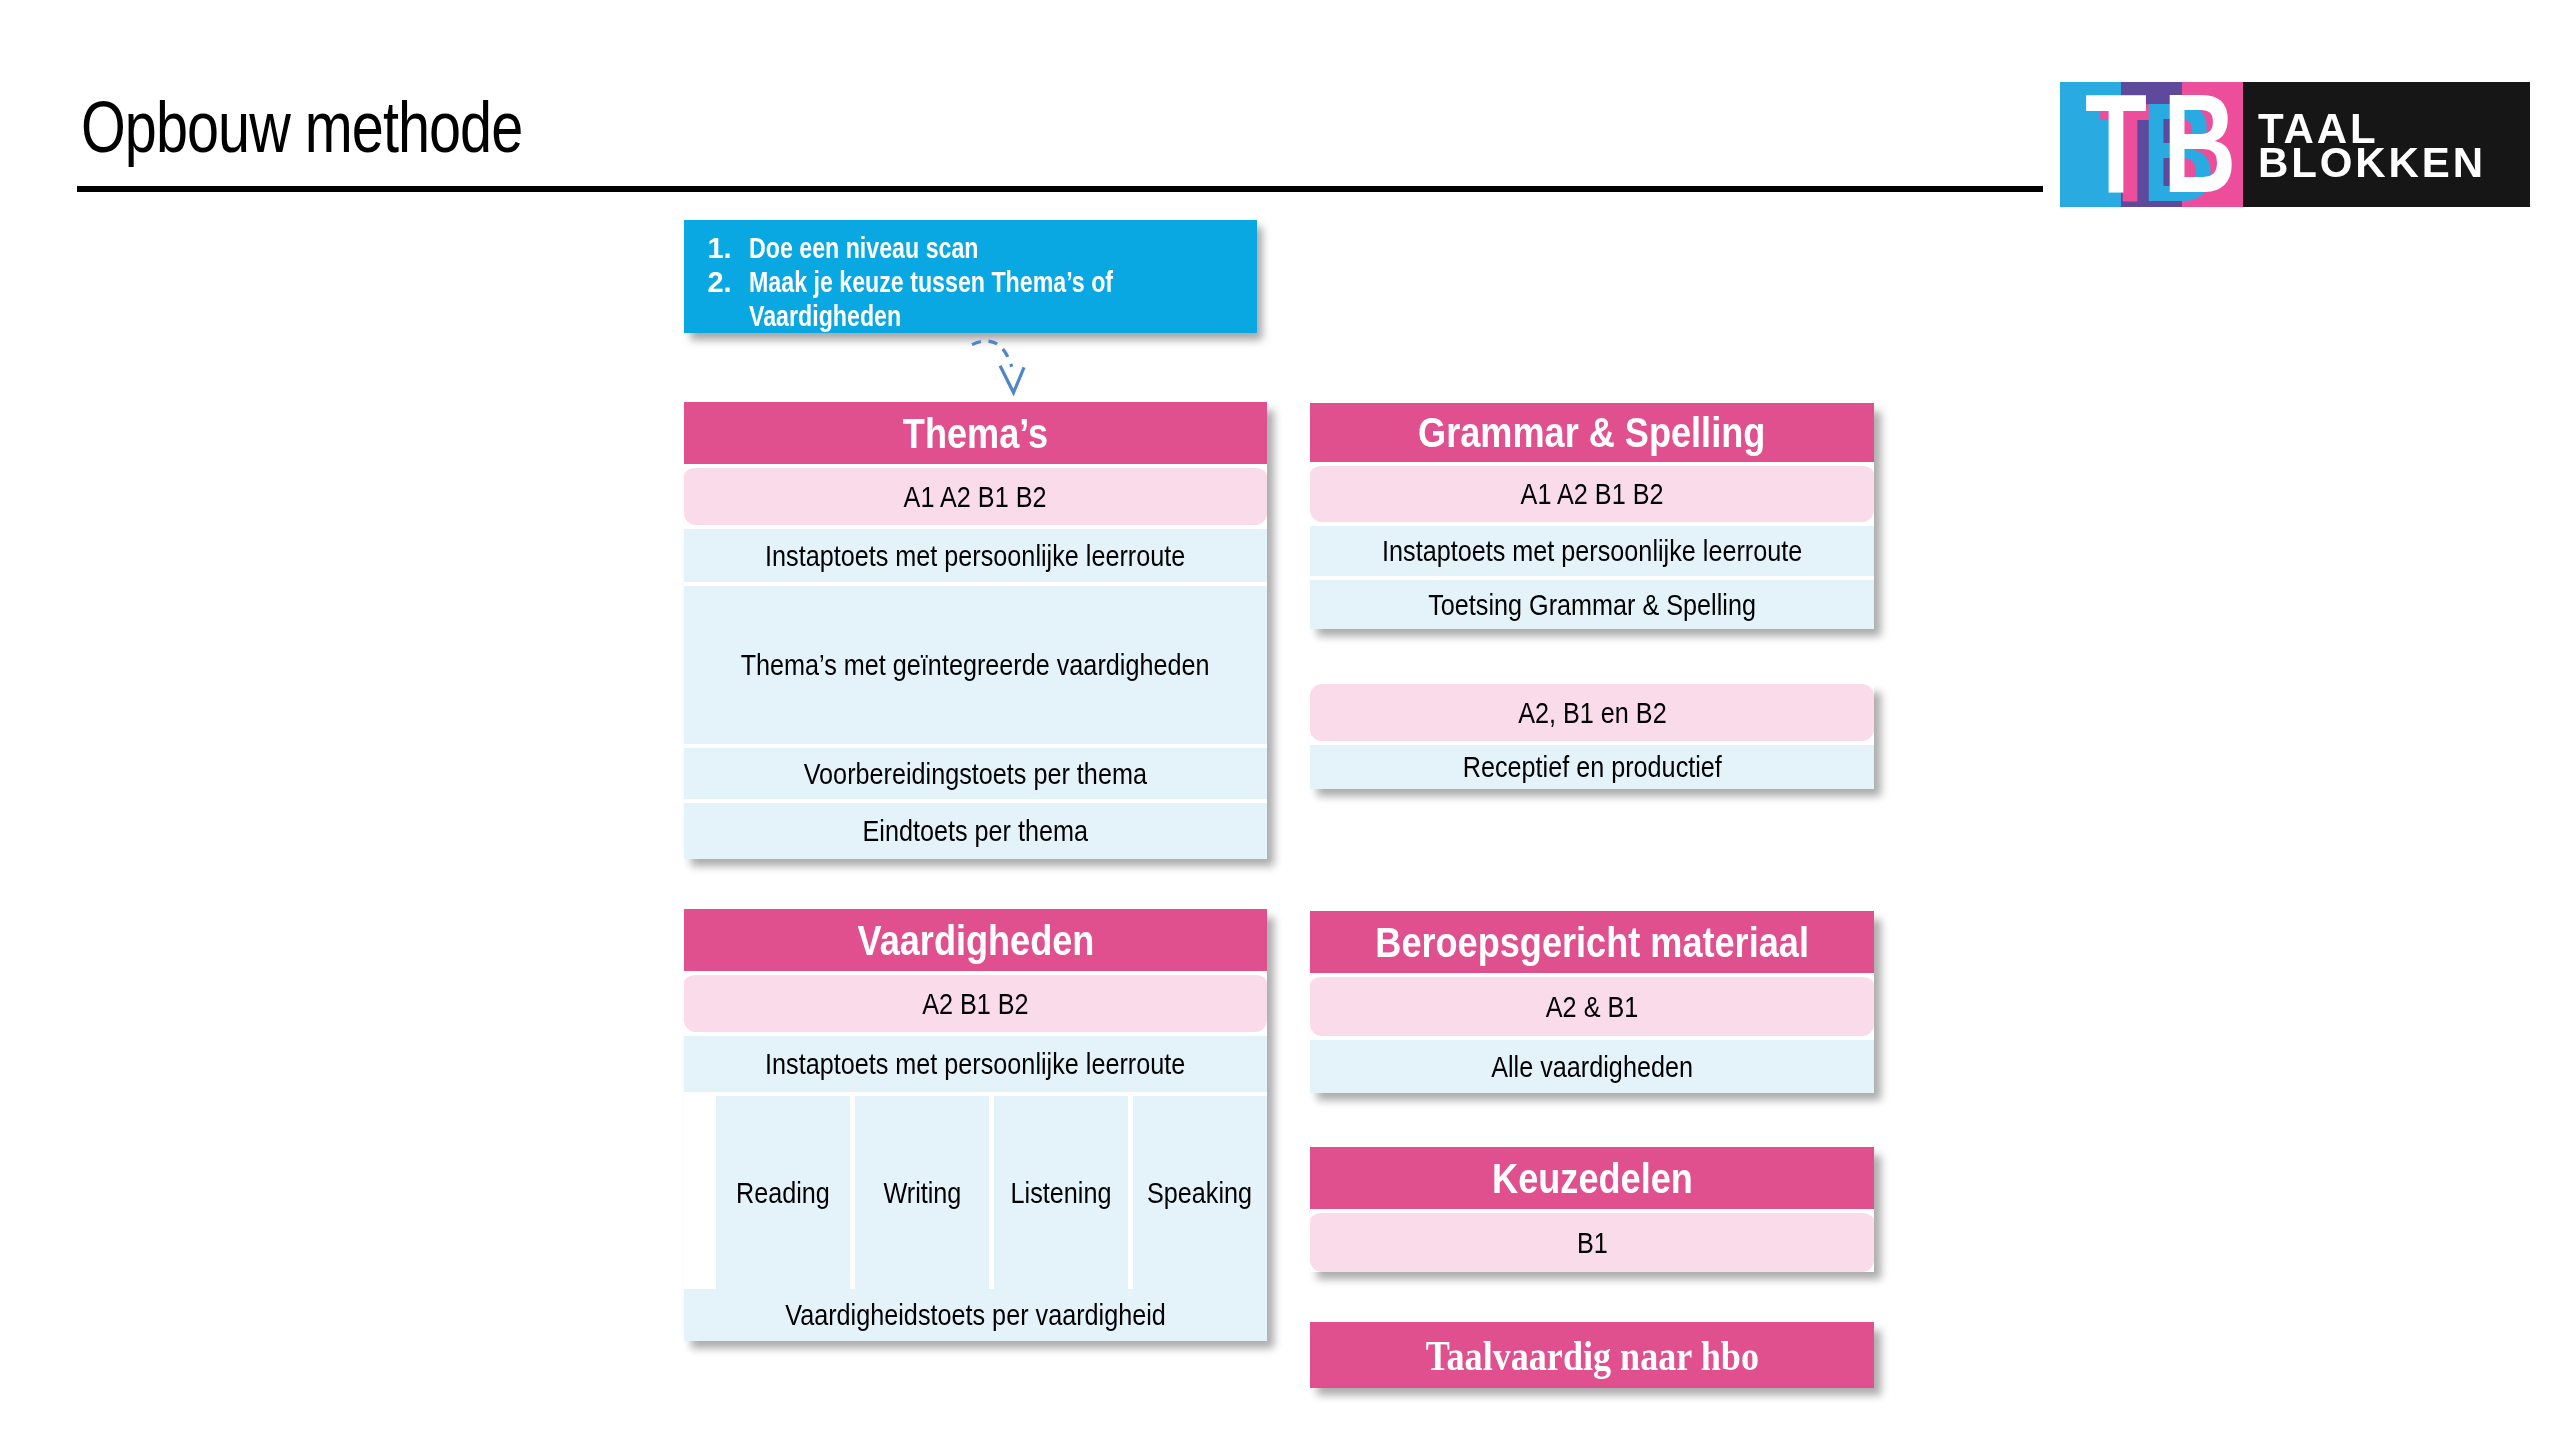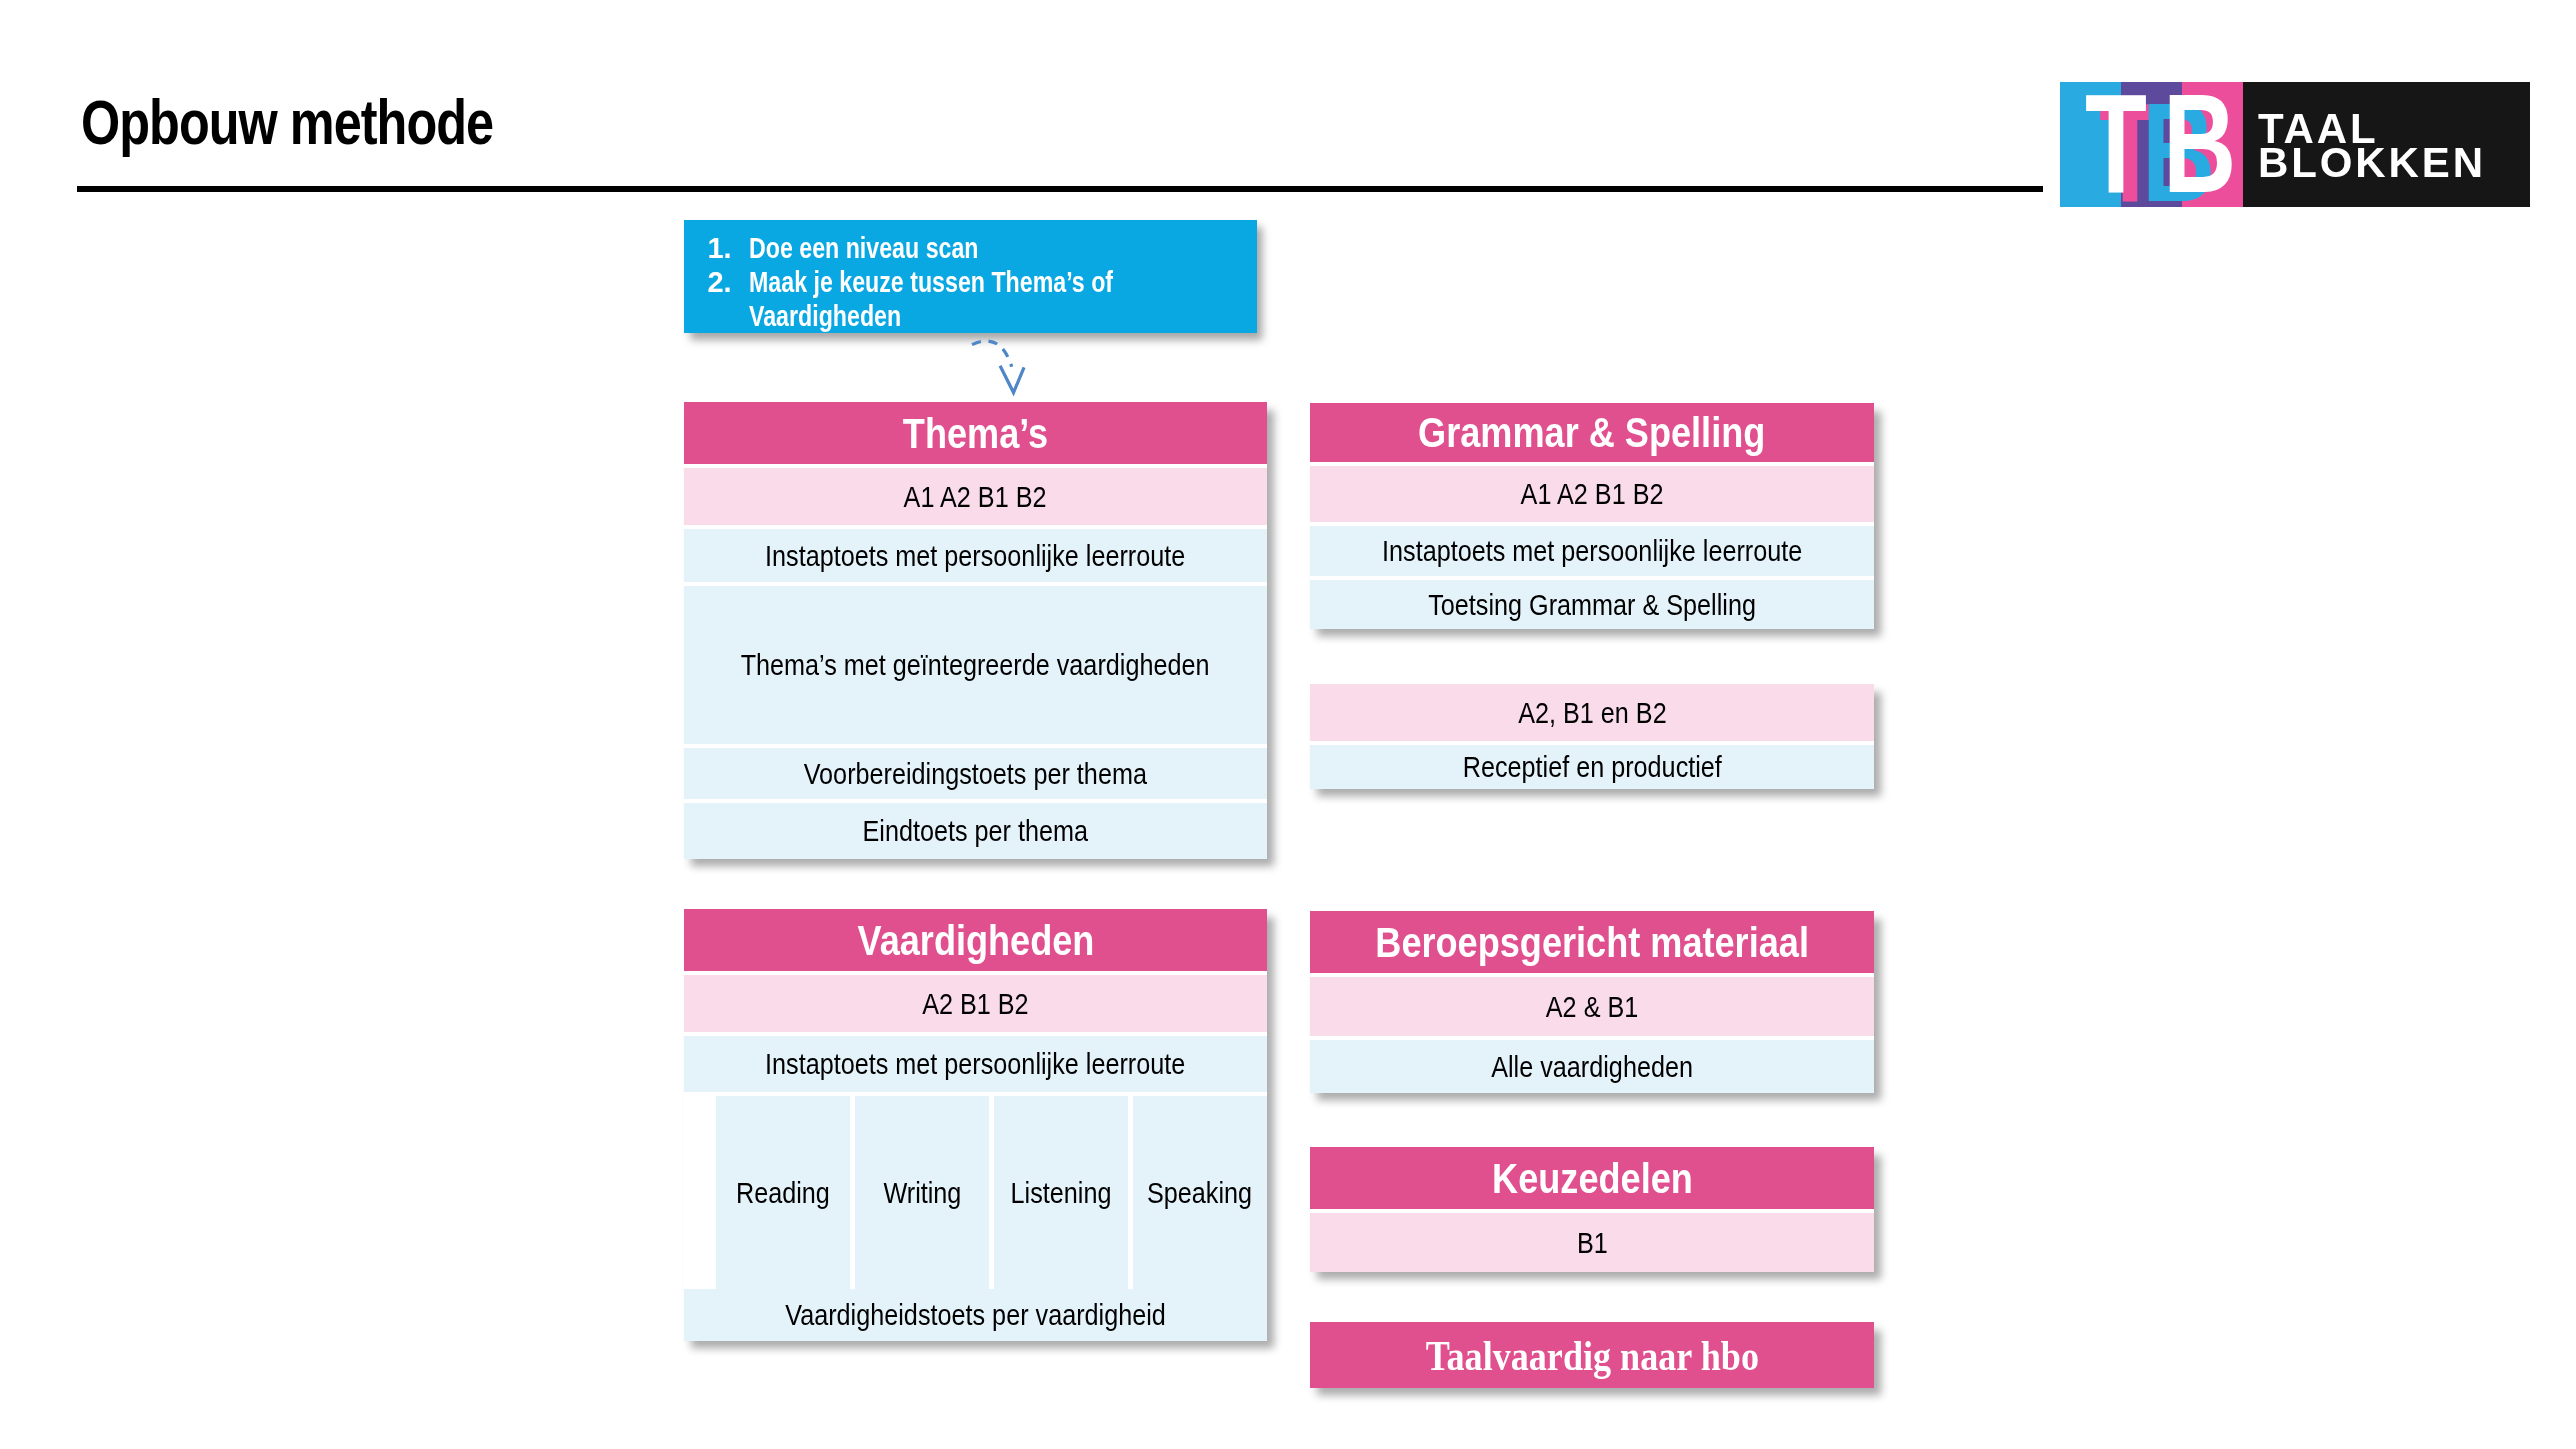--- a/index.html
+++ b/index.html
@@ -4,21 +4,21 @@
 <style>
   html,body{margin:0;padding:0;background:#ffffff;}
   body{width:2576px;height:1449px;font-family:"Liberation Sans",sans-serif;}
   .slide{position:relative;width:2576px;height:1449px;background:#fff;overflow:hidden;}
 
   
   .cx{display:inline-block;transform:scaleX(.84);transform-origin:50% 50%;white-space:nowrap;}
   .cxl{display:inline-block;transform:scaleX(.8);transform-origin:0 50%;}
 
   
-  .page-title{position:absolute;left:81px;top:88px;margin:0;font-size:63px;font-weight:bold;color:#000;letter-spacing:-1.2px;line-height:1.1;}
+  .page-title{position:absolute;left:81px;top:88px;margin:0;font-size:72px;font-weight:normal;color:#000;letter-spacing:-1.2px;line-height:1.1;}
   .title-rule{position:absolute;left:77px;top:186px;width:1966px;height:6.4px;background:#000;}
 
   
   .logo{position:absolute;left:2060px;top:82px;width:470px;height:125px;background:var(--logo-black,#161616);}
   .logo-mark{position:absolute;left:0;top:0;width:184px;height:125px;overflow:hidden;}
   .stripe{position:absolute;top:0;height:125px;}
   .stripe.cyan{left:0;width:61px;background:var(--logo-cyan,#29ABE2);}
   .stripe.purple{left:61px;width:61px;background:var(--logo-purple,#5D4A9C);}
   .stripe.pinkst{left:122px;width:61px;background:var(--logo-pink,#EC4E9B);}
   .mono{position:absolute;font-weight:bold;font-size:141px;line-height:1;transform:scaleX(.72);transform-origin:0 0;}
@@ -36,21 +36,21 @@
   .c-txt{flex:1;}
 
   
   .arrow{position:absolute;left:965px;top:335px;width:76px;height:66px;}
 
   
   .tbl{position:absolute;background:#fff;box-shadow:7px 8.2px 8.2px rgba(0,0,0,.33);}
   .row{display:flex;align-items:center;justify-content:center;font-size:30px;color:#000;}
   .row + .row{border-top:4.1px solid #fff;}
   .hdr{background:var(--accent-pink,#E04F8E);color:#fff;font-weight:bold;font-size:43px;}
-  .lp{background:var(--light-pink,#F9DBE9);}
+  .lp{background:var(--light-pink,#F9DBE9);border-radius:12px;}
   .lb{background:var(--light-blue,#E4F2FA);}
   .skills{display:grid;grid-template-columns:1fr 1fr 1fr 1fr;gap:4.7px;background:#fff;border-top:4.1px solid #fff;margin-left:32px;}
   .skill{display:flex;align-items:center;justify-content:center;background:var(--light-blue,#E4F2FA);font-size:30px;color:#000;}
   .bar{position:absolute;display:flex;align-items:center;justify-content:center;background:var(--accent-pink,#E04F8E);color:#fff;font-weight:bold;font-size:43px;box-shadow:7px 8.2px 8.2px rgba(0,0,0,.33);}
 
   #themas{left:684px;top:402px;width:583px;}
   #grammar{left:1310px;top:403px;width:564px;}
   #examentraining{left:1310px;top:684px;width:564px;}
   #vaardigheden{left:684px;top:909px;width:583px;}
   #beroepsgericht{left:1310px;top:911px;width:564px;}

